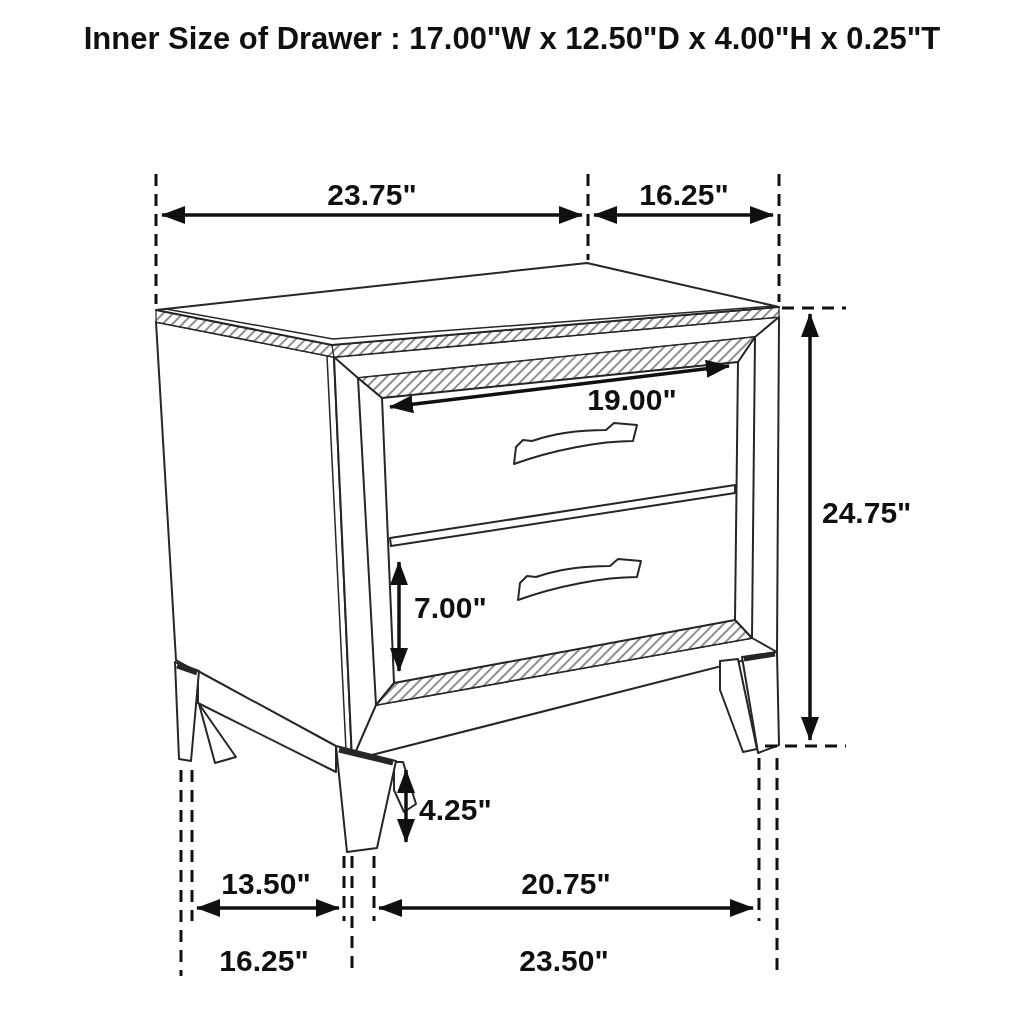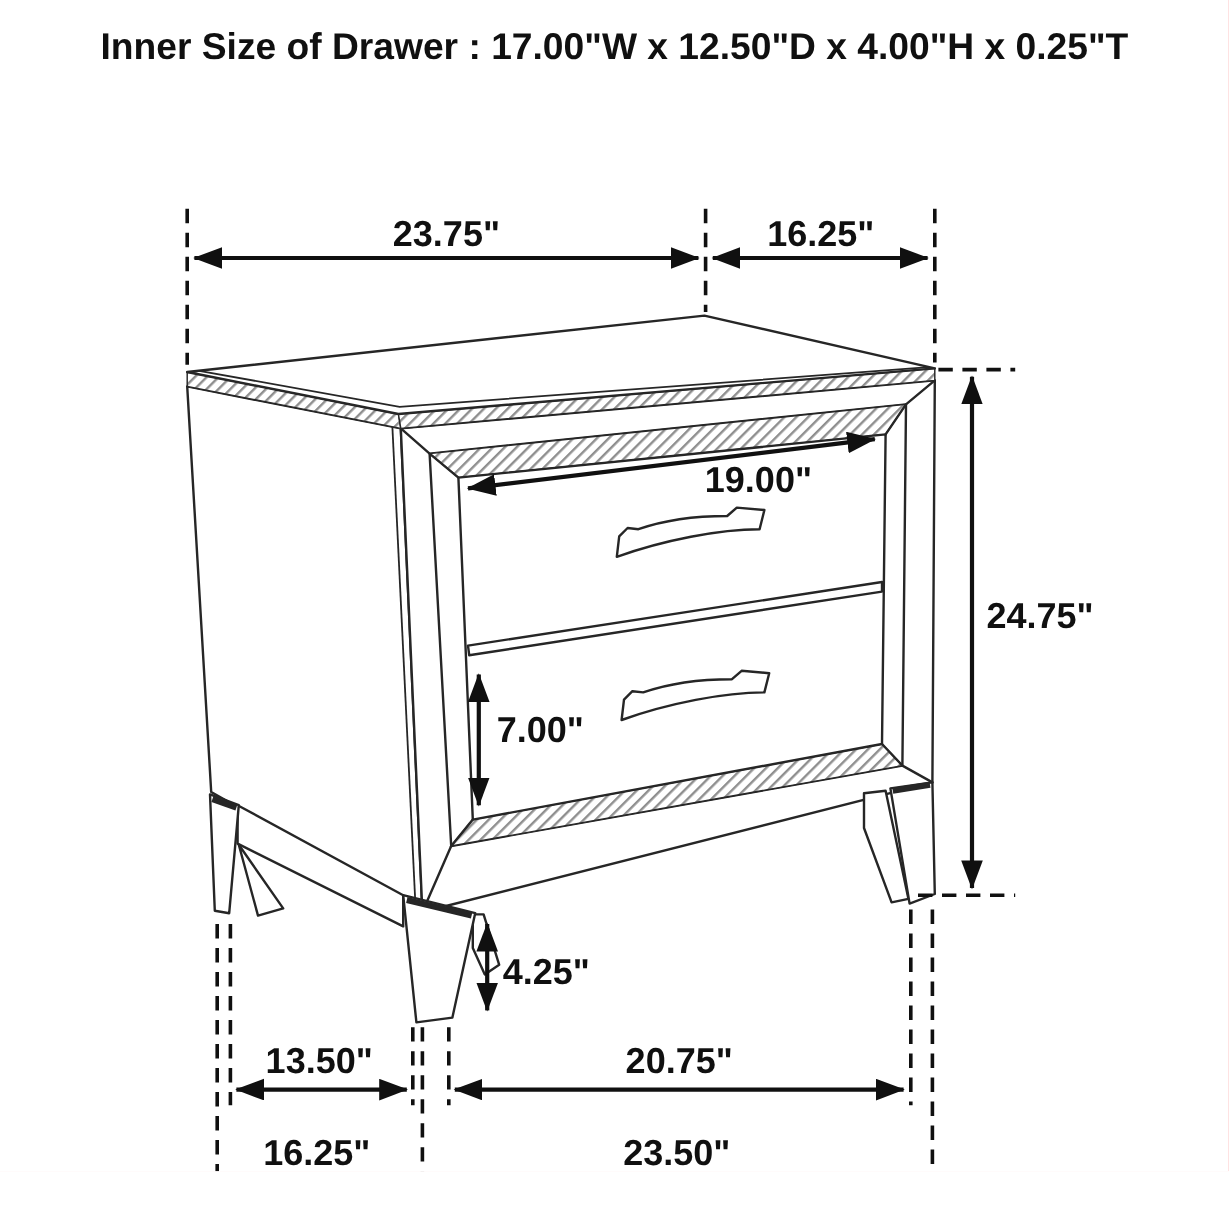--- a/index.html
+++ b/index.html
@@ -4,21 +4,21 @@
 <style>
   html, body {
     margin: 0;
     padding: 0;
     background: #ffffff;
   }
   #stage {
     position: relative;
     width: 1024px;
     height: 976px;
-    background: #fca5a5;
+    background: #a21caf;
     font-family: "Liberation Sans", sans-serif;
     overflow: hidden;
   }
   svg { display: block; }
   
   .fl  { fill: #ffffff; stroke: #262626; stroke-width: 2; stroke-linejoin: round; }
   .fln { fill: none;    stroke: #262626; stroke-width: 2; stroke-linejoin: round; stroke-linecap: round; }
   .flt { fill: none;    stroke: #262626; stroke-width: 1.5; }
   .fth { fill: none;    stroke: #262626; stroke-width: 5; stroke-linecap: butt; }
   .hat { fill: url(#hatch); stroke: #262626; stroke-width: 1.2; }

